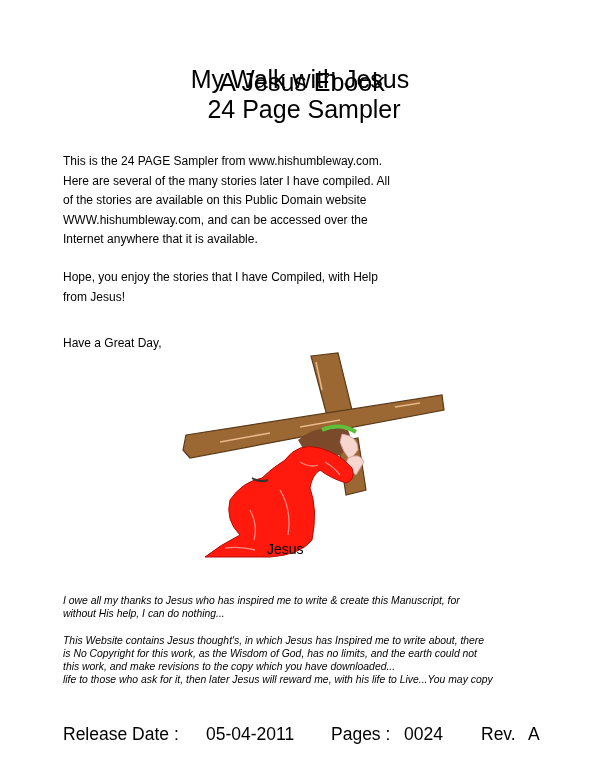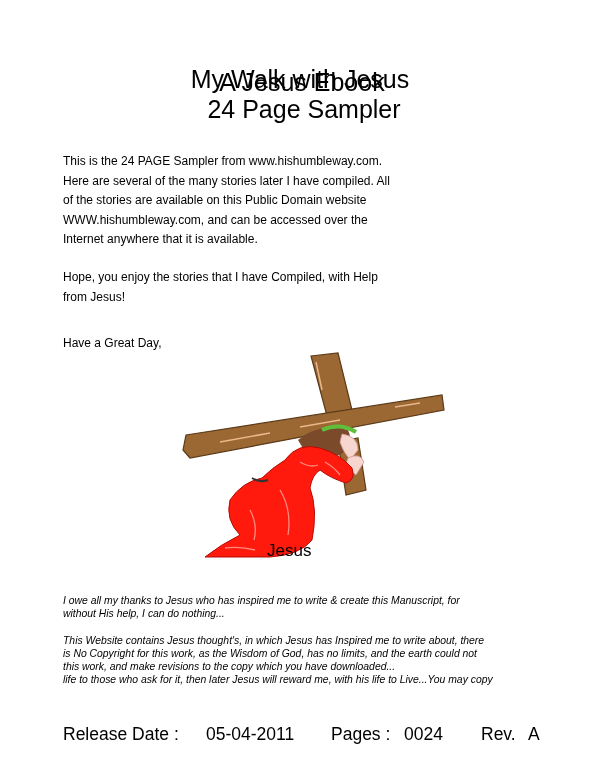--- a/index.html
+++ b/index.html
@@ -9,21 +9,21 @@
            font-size: 25px; line-height: 27px; }
   .t1 { top: 42px; left: 0; margin-top: 24px; }
   .t2 { top: 69px; left: 2px; }
   .t3 { top: 96px; left: 4px; }
   .para { position: absolute; left: 63px; width: 520px; font-size: 12px; line-height: 19.5px; }
   .p1 { top: 152px; }
   .p2 { top: 268px; }
   .p3 { top: 334px; }
   .pline { display: block; white-space: nowrap; }
   .figure { position: absolute; left: 180px; top: 350px; width: 270px; height: 215px; }
-  .caption { position: absolute; left: 267px; top: 541px; font-size: 17px; }
+  .caption { position: absolute; left: 267px; top: 541px; font-size: 14px; }
   .small { position: absolute; left: 63px; width: 530px; font-size: 10.4px; line-height: 13px; font-style: italic; }
   .s1 { top: 594px; }
   .s2 { top: 634px; }
   .footer { position: absolute; top: 720px; left: 63px; font-size: 17.5px; white-space: pre; }
   .footer span { position: absolute; top: 4px; white-space: nowrap; }
 </style>
 </head>
 <body>
 
 <div>

